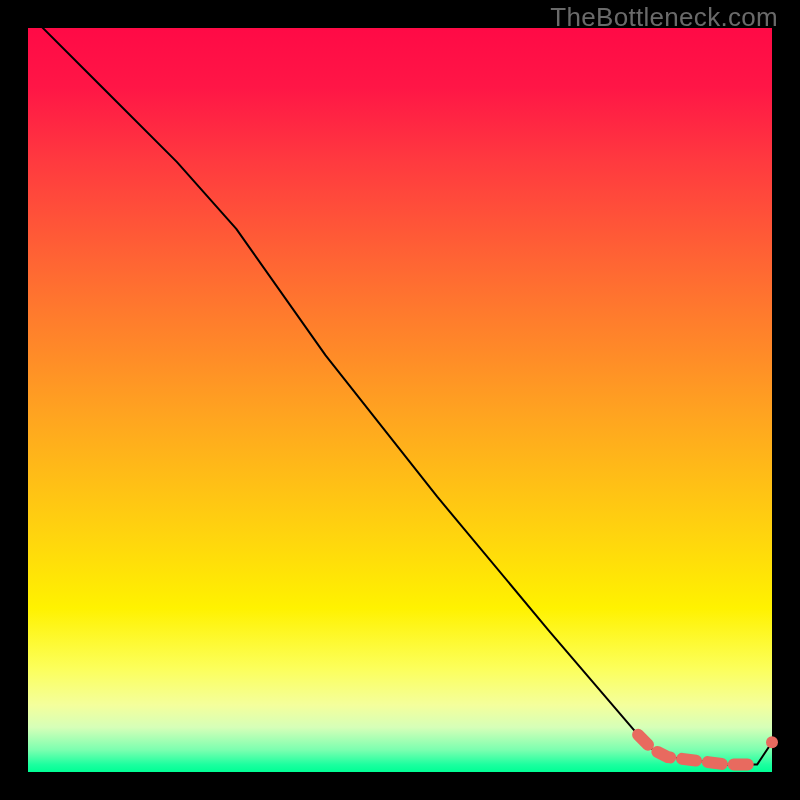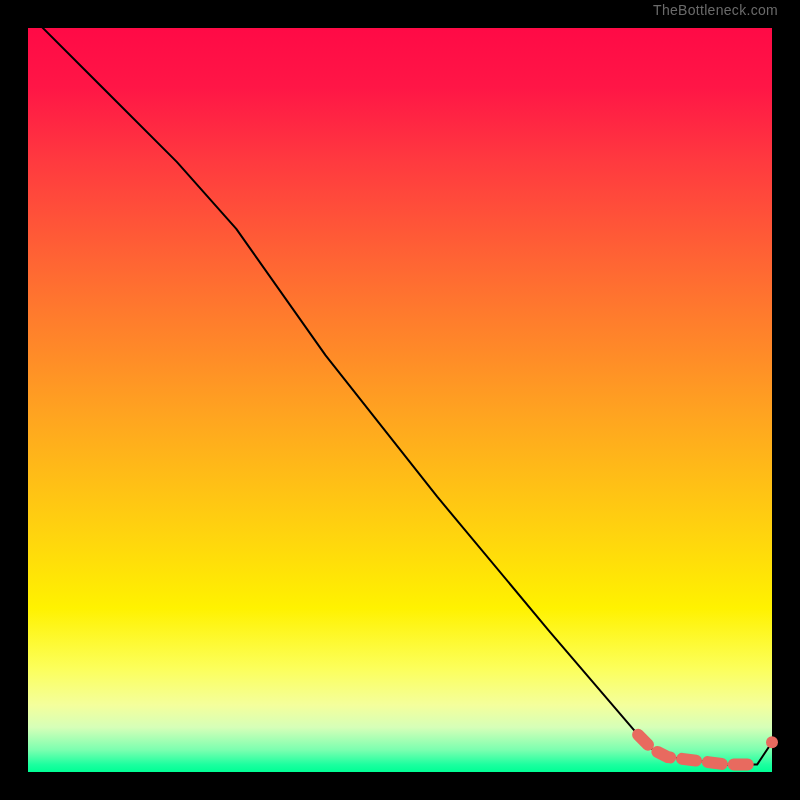--- a/index.html
+++ b/index.html
@@ -32,21 +32,21 @@
       #7dffb0 97%,
       #1cff9f 99%,
       #00ff95 100%
     );
   }
   .watermark {
     position: absolute;
     top: 2px;
     right: 22px;
     color: #6a6a6a;
-    font-size: 14px;
+    font-size: 26px;
     font-weight: 500;
     letter-spacing: 0.3px;
   }
   svg.plot {
     position: absolute;
     left: 0;
     top: 0;
     width: 744px;
     height: 744px;
     overflow: visible;

